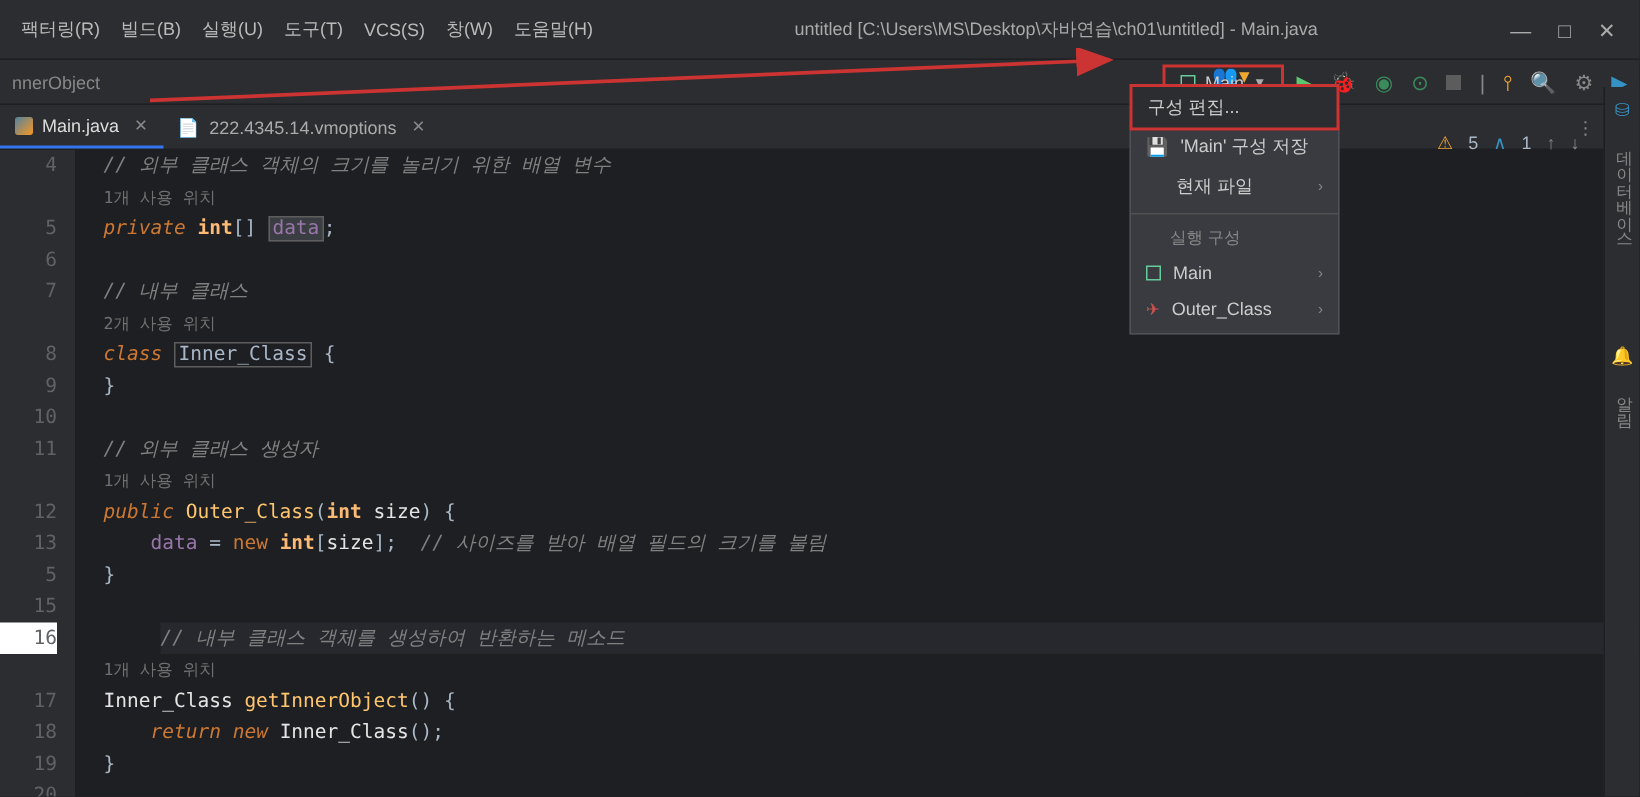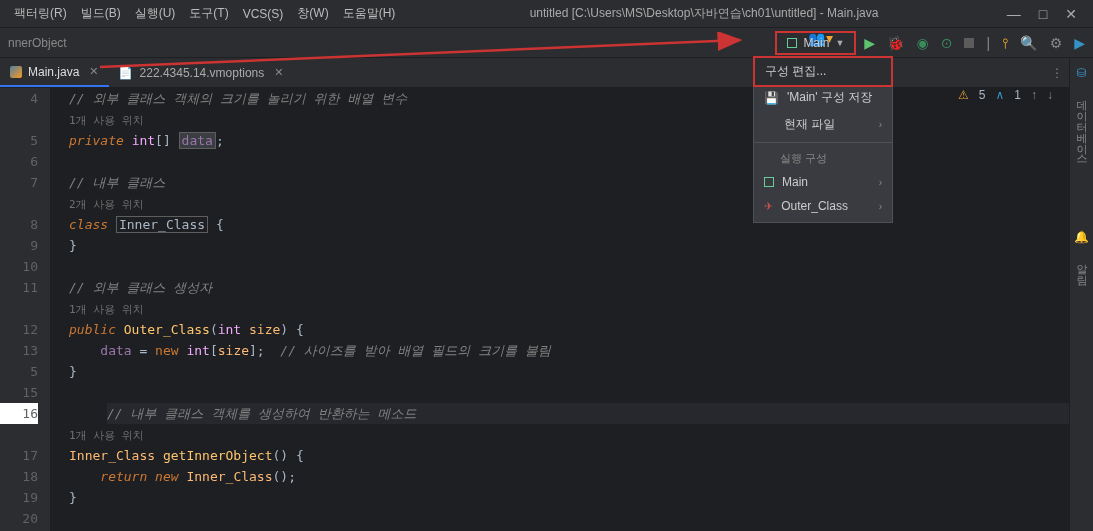--- a/index.html
+++ b/index.html
@@ -7,21 +7,21 @@
       width: 1093px;
       height: 531px;
       background: #2b2d30;
       font-family: 'Segoe UI', sans-serif;
       font-size: 12px;
       color: #a9b7c6;
       overflow: hidden;
       position: relative;
     }
     .menubar {
-      height: 28px;
+      height: 40px;
       background: #2b2d30;
       display: flex;
       align-items: center;
       padding: 12px 8px;
       gap: 2px;
       color: #bbbbbb;
       border-bottom: 1px solid #1e1f22;
     }
     .menu-item {
       padding: 4px 6px;
@@ -128,22 +128,22 @@
       padding-left: 19px;
       background: #1e1f22;
       position: relative;
     }
     .code-line { height: 21px; white-space: pre; }
     .code-line.hl { background: #26282e; margin-left: 38px; }
     .comment { color: #808080; font-style: italic; }
     .usage { color: #707070; font-size: 11px; text-align: right; }
     .kw { color: #cc7832; font-style: italic; }
     .kw2 { color: #cc7832; }
-    .type { color: #f0abfc; }
-    .ident { color: #fdba74; }
+    .type { color: #fdba74; font-weight: bold; }
+    .ident { color: #e5e5e5; }
     .field { color: #9876aa; }
     .boxed { border: 1px solid #5e5e5e; background: #3a3d41; padding: 0 2px; }
     .boxed2 { border: 1px solid #5e5e5e; padding: 0 2px; }
     .method { color: #ffc66d; }
     .class-name { color: #a9b7c6; }
     
     .dropdown-menu {
       position: absolute;
       right: 200px;
       top: 56px;

